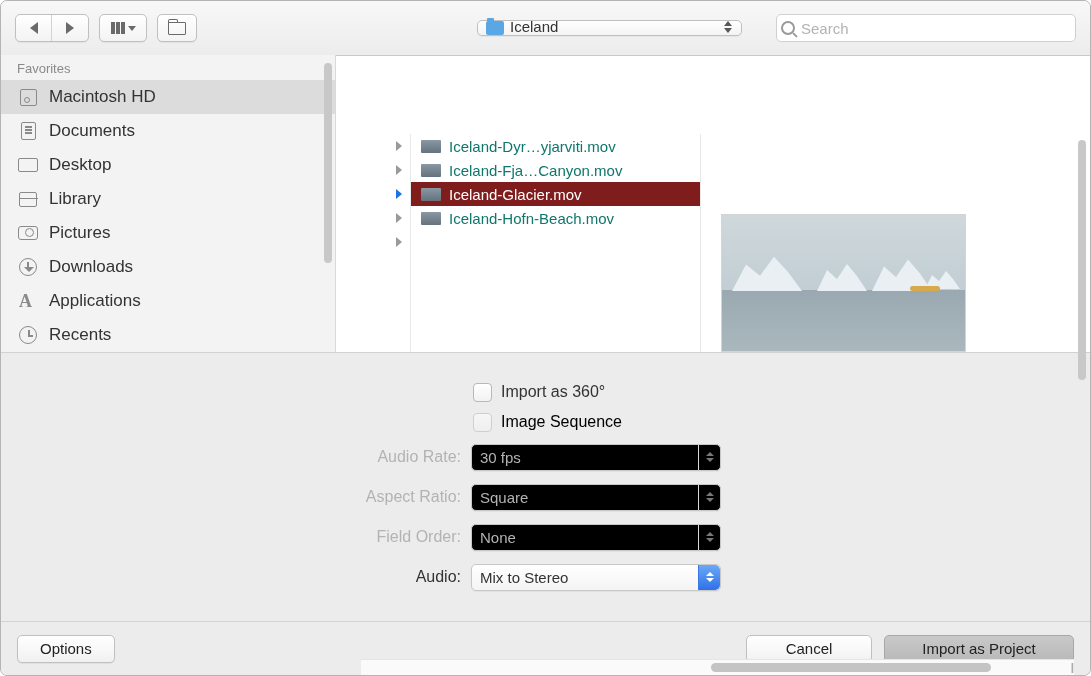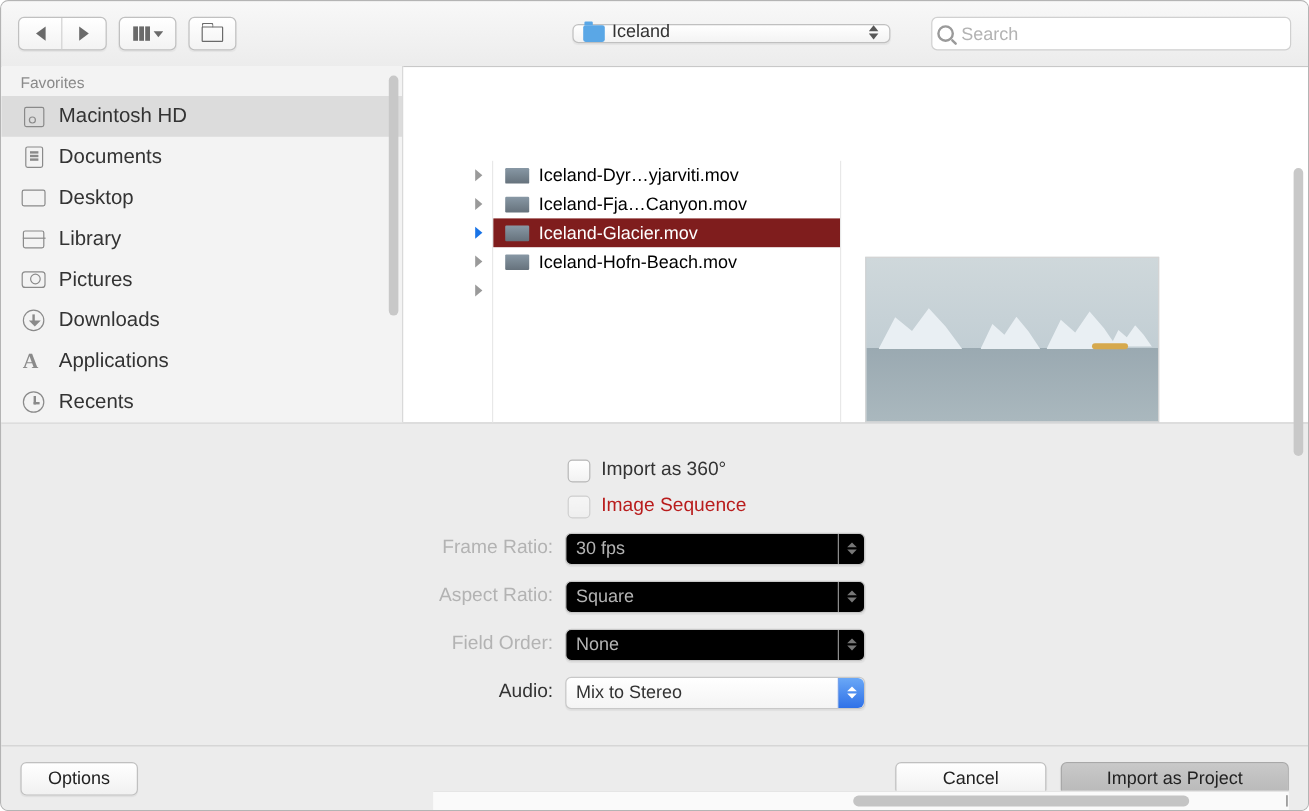--- a/index.html
+++ b/index.html
@@ -63,21 +63,21 @@
 .rec:before{left:8px;top:3px;width:1.5px;height:7px;}
 .rec:after{left:8px;top:8px;width:5px;height:1.5px;}
 
 
 .colarea { flex:1; display:flex; position:relative; }
 .col-stub { width:75px; border-right:1px solid #e8e8e8; position:relative; }
 .stub-row { height:24px; display:flex; align-items:center; justify-content:flex-end; padding-right:8px; }
 .tri-r { width:0;height:0;border-top:5px solid transparent;border-bottom:5px solid transparent;border-left:6px solid #9a9a9a; }
 .tri-r.sel { border-left-color:#1873e6; }
 .filecol { flex:0 0 290px; border-right:1px solid #e8e8e8; }
-.frow { height:24px; display:flex; align-items:center; gap:8px; padding:0 10px; font-size:15px; color:#000000; cursor:default; }
+.frow { height:24px; display:flex; align-items:center; gap:8px; padding:0 10px; font-size:15px; color:#0f766e; cursor:default; }
 .frow.sel { background:#7f1d1d; color:#fff; }
 .thumb { width:20px; height:13px; background:linear-gradient(#8898a5,#66727c); border-radius:1px; flex-shrink:0; }
 .preview-col { flex:1; position:relative; padding:80px 30px 0 20px; }
 .preview-img { width:245px; height:138px; border:1px solid #d4d4d4; background:#c7d2d7; position:relative; overflow:hidden; }
 .sky{position:absolute;inset:0;background:linear-gradient(#cfd8db,#c2ced4 55%,#9aa9b1 55%,#aab8be);}
 .berg{position:absolute;bottom:60px;width:45px;height:30px;background:#e9eff3;clip-path:polygon(0 100%,20% 30%,40% 60%,60% 10%,80% 50%,100% 100%);}
 .berg.b1{left:10px;width:70px;height:38px;}
 .berg.b2{left:95px;width:50px;}
 .berg.b3{left:150px;width:60px;height:35px;}
 .berg.b4{right:5px;width:35px;height:20px;bottom:62px;}
@@ -88,21 +88,21 @@
 .hscroll .grip { position:absolute; right:2px; top:2px; font-size:10px; color:#9a9a9a; letter-spacing:-2px; }
 
 
 .opts { flex:1; background:#ececec; border-top:1px solid #d2d2d2; padding:24px 0 0 0; }
 .opt-row { display:flex; align-items:center; height:40px; }
 .opt-lbl { width:470px; text-align:right; padding-right:10px; font-size:16px; color:#333; }
 .opt-lbl.dis { color:#b3b3b3; }
 .check { width:19px; height:19px; border:1px solid #b8b8b8; border-radius:4px; background:linear-gradient(#fff,#f2f2f2); margin-right:9px; }
 .check.dis { opacity:.55; }
 .check-row { display:flex; align-items:center; height:30px; padding-left:472px; font-size:16px; color:#333; }
-.check-row.dis { color:#b91c1c;align-items:center; }
+.check-row.dis { color:#000000;align-items:center; }
 .popup { width:250px; height:27px; border:1px solid #c8c8c8; border-radius:5px; background:linear-gradient(#fff,#f4f4f4); display:flex; align-items:center; padding:0 8px; font-size:15px; color:#333; box-shadow:0 1px 1px rgba(0,0,0,.05); position:relative; }
 .popup.dis { color:#b3b3b3; background:#000000; }
 .popup .updown2 { position:absolute; right:0; top:0; bottom:0; width:22px; border-left:1px solid #d8d8d8; display:flex; flex-direction:column; align-items:center; justify-content:center; border-radius:0 5px 5px 0; }
 .popup.active .updown2 { background:linear-gradient(#6aa8f7,#2f71e8); border-left:1px solid #3a77e2; }
 .updown2:before,.updown2:after{content:"";width:0;height:0;border-left:4px solid transparent;border-right:4px solid transparent;}
 .updown2:before{border-bottom:4px solid #777;margin-bottom:2px;}
 .updown2:after{border-top:4px solid #777;}
 .popup.active .updown2:before{border-bottom-color:#fff;}
 .popup.active .updown2:after{border-top-color:#fff;}
 
@@ -264,21 +264,21 @@
   <div class="opts">
     <div class="check-row">
       <div class="check"></div>
       <span>Import as 360°</span>
     </div>
     <div class="check-row dis">
       <div class="check dis"></div>
       <span>Image Sequence</span>
     </div>
     <div class="opt-row">
-      <div class="opt-lbl dis">Frame Ratio:</div>
+      <div class="opt-lbl dis">Audio Rate:</div>
       <div class="popup dis">
         <span>30 fps</span>
         <div class="updown2"></div>
       </div>
     </div>
     <div class="opt-row">
       <div class="opt-lbl dis">Aspect Ratio:</div>
       <div class="popup dis">
         <span>Square</span>
         <div class="updown2"></div>

